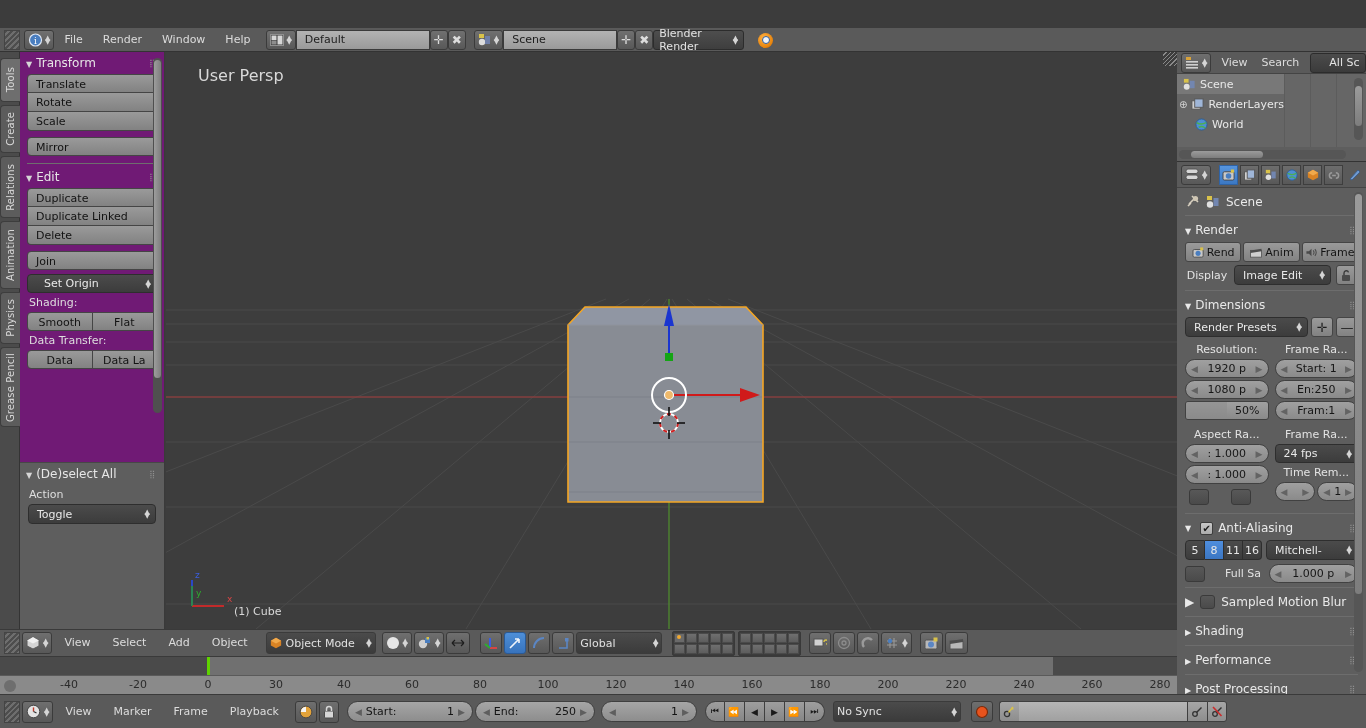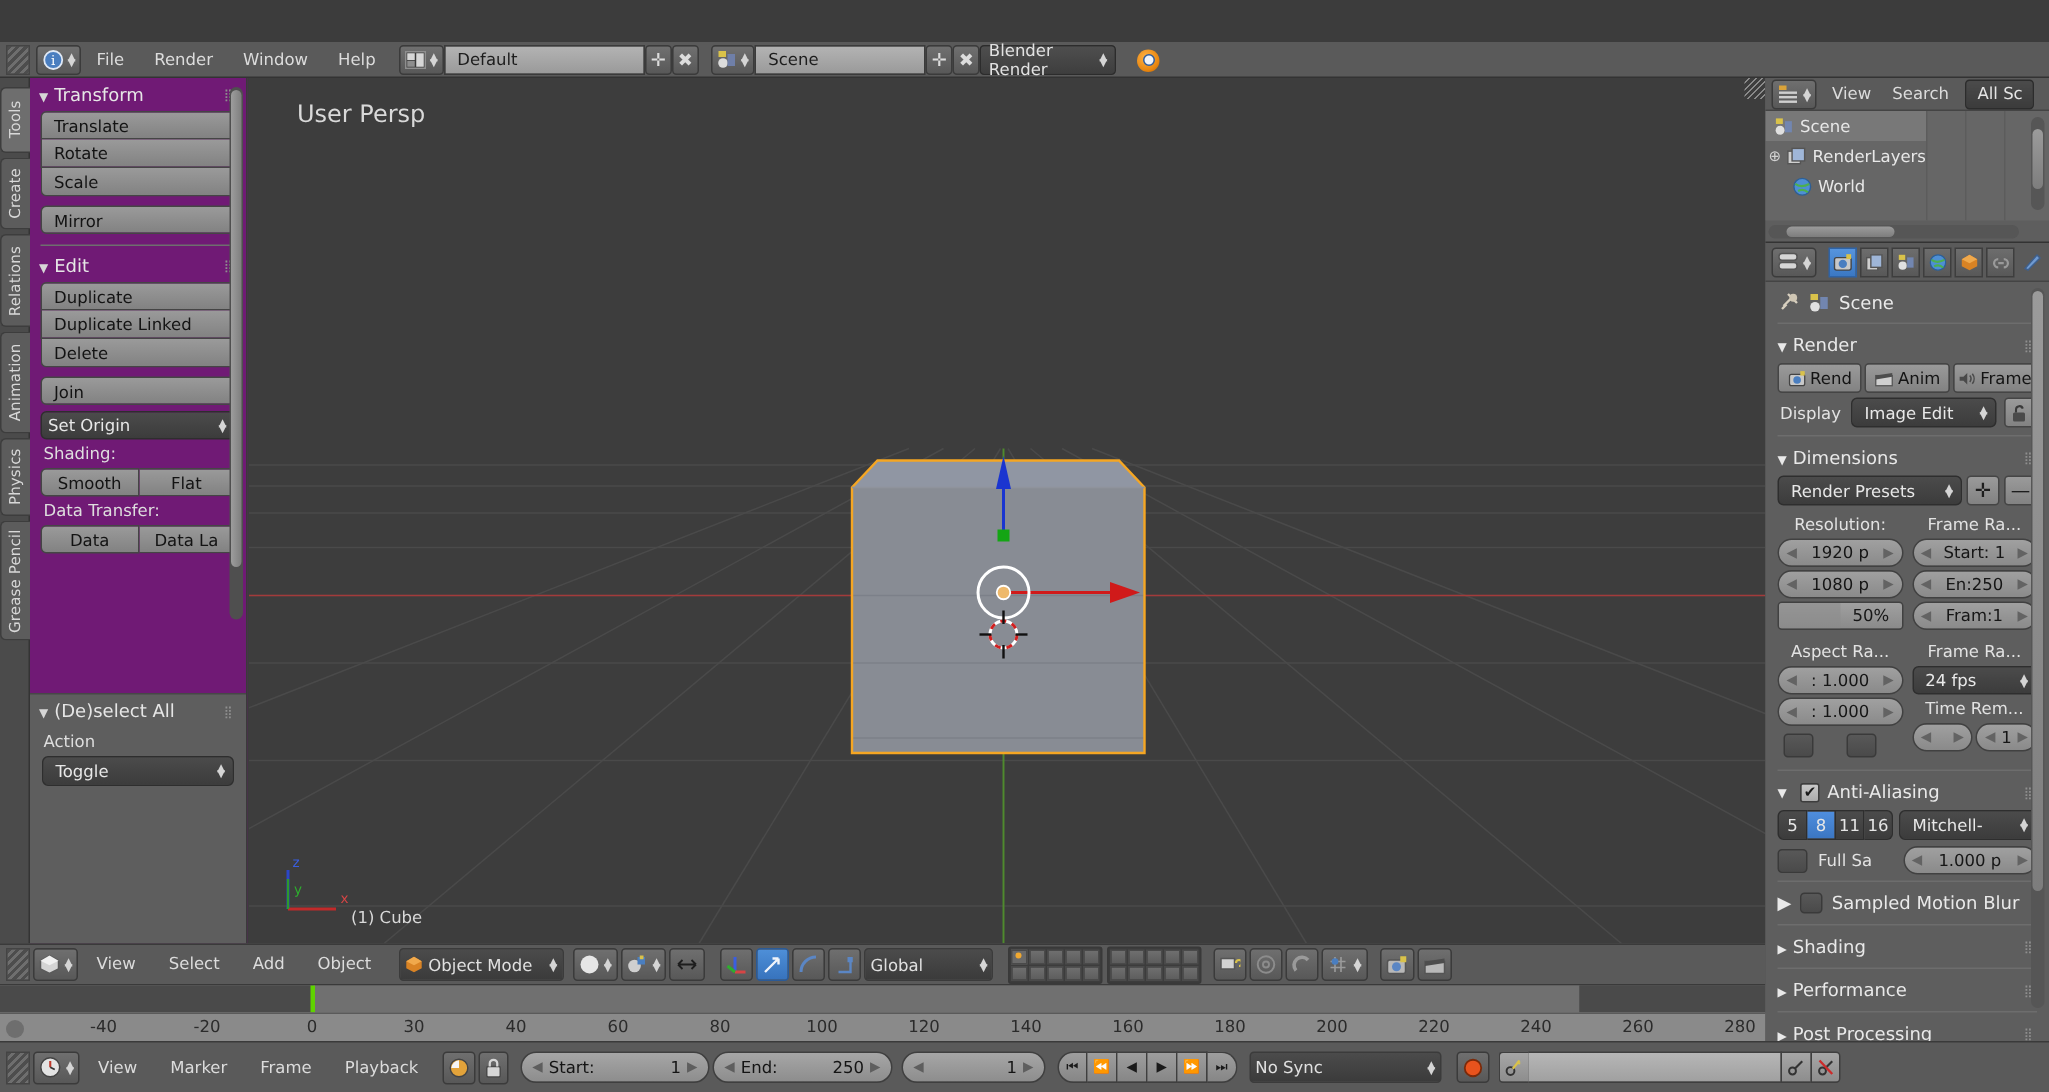--- a/index.html
+++ b/index.html
@@ -122,21 +122,21 @@
     padding-left:8px;
   }
   .tool-btn.top{border-radius:4px 4px 0 0;}
   .tool-btn.mid{border-top:none;}
   .tool-btn.bot{border-top:none;border-radius:0 0 4px 4px;}
   .tool-btn.solo{border-radius:4px;}
   .tool-dark {
     margin:0 7px; height:19px;
     background:linear-gradient(to bottom,#4b4b4b,#3c3c3c);
     border:1px solid #2e2e2e; border-radius:4px; color:#e8e8e8; font-size:11px;
-    display:flex;align-items:center;justify-content:space-between;padding:0 5px 0 4px;text-align:center;
+    display:flex;align-items:center;justify-content:space-between;padding:0 5px 0 16px;text-align:center;
   }
   .tool-sep { height:1px; background:#6e6e6e; margin:7px 7px 2px 7px; }
   .sub-label { color:#dedede; font-size:11px; padding:3px 0 3px 9px; }
   .pair { display:flex; margin:0 7px; }
   .pair .tool-btn { margin:0; flex:1; text-align:center; padding-left:0; }
   .pair .tool-btn:first-child{border-radius:4px 0 0 4px;}
   .pair .tool-btn:last-child{border-radius:0 4px 4px 0;border-left:none;}
   .ts-scroll {
     position:absolute; right:2px; top:6px; width:9px; height:355px;
     background:#4f4f4f; border-radius:5px;
@@ -808,21 +808,21 @@
               <rect x="1" y="8" width="12" height="1.6" fill="#cfcfcf"></rect>
               <rect x="1" y="11" width="12" height="1.6" fill="#cfcfcf"></rect>
             </svg>
           <span class="spin-arrows">
               <span>▲</span>
               <span>▼</span>
             </span>
         </div>
         <div style="padding:0 7px;color:#dcdcdc;font-size:11px">View</div>
         <div style="padding:0 4px;color:#dcdcdc;font-size:11px">Search</div>
-        <div style="margin-left:4px;height:20px;display:flex;align-items:center;padding:0 7px;border-radius:3px;background:linear-gradient(to bottom,#4b4b4b,#3b3b3b);border:1px solid #2c2c2c;color:#e4e4e4;font-size:11px;overflow:hidden;white-space:nowrap">All Sc</div>
+        <div style="margin-left:4px;height:20px;display:flex;align-items:center;padding:0 18px;border-radius:3px;background:linear-gradient(to bottom,#4b4b4b,#3b3b3b);border:1px solid #2c2c2c;color:#e4e4e4;font-size:11px;overflow:hidden;white-space:nowrap">All Sc</div>
       </div>
       <div class="ol-body">
         <div class="ol-colline" style="left:107px"></div>
         <div class="ol-colline" style="left:133px"></div>
         <div class="ol-colline" style="left:159px"></div>
         <div class="ol-row sel">
           <svg width="13" height="13" viewBox="0 0 14 14">
               <rect x="1" y="1" width="5" height="4" fill="#d9c24a"></rect>
               <circle cx="4" cy="9.5" r="3.2" fill="#e0e0e0"></circle>
               <rect x="7.5" y="3" width="5" height="8" fill="#7286b0"></rect>
@@ -1085,21 +1085,21 @@
         </div>
         <div class="p-dark" style="flex:1">
           <span>Mitchell-</span>
           <span class="spin-arrows">
               <span>▲</span>
               <span>▼</span>
             </span>
         </div>
       </div>
       <div style="display:flex;gap:6px;align-items:center;margin:0 8px 4px 8px">
-        <div style="flex:1;display:flex;align-items:center;gap:7px">
+        <div style="flex:1;display:flex;align-items:center;gap:20px">
           <div class="swatch"></div>
           <span class="p-lab">Full Sa</span>
         </div>
         <div class="p-num" style="flex:1">
           <span class="arr">◀</span>
           <span>1.000 p</span>
           <span class="arr">▶</span>
         </div>
       </div>
       <div class="p-sep"></div>

